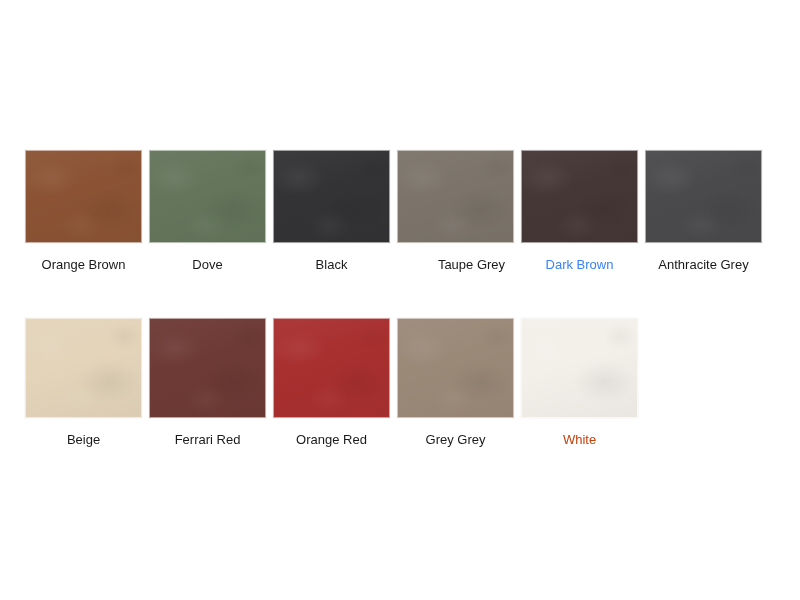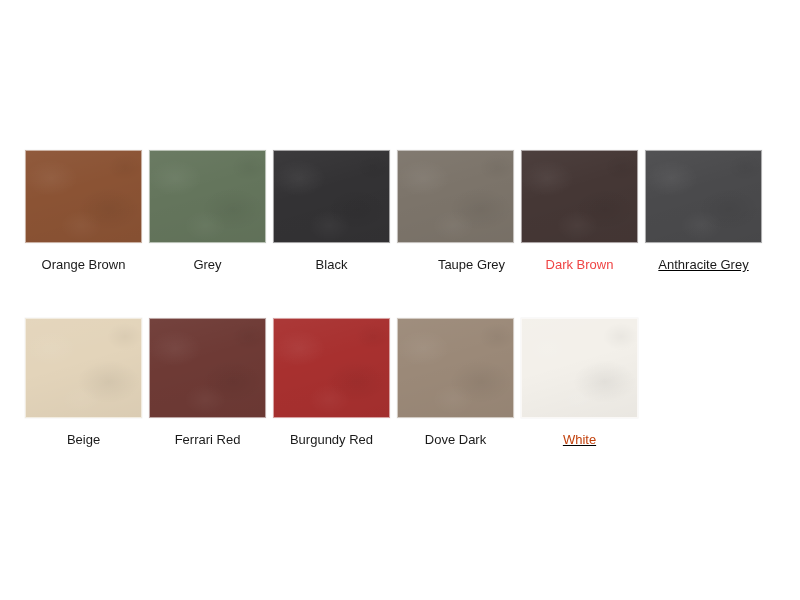--- a/index.html
+++ b/index.html
@@ -36,21 +36,21 @@
   #row-1 { top: 150px; }
   #row-2 { top: 318px; }
 
   .swatch-cell {
     width: 117px;
     margin-right: 7px;
     display: flex;
     flex-direction: column;
     align-items: center;
   }
-  .swatch-cell:last-child { margin-right: 0; text-decoration: underline; }
+  .swatch-cell:last-child { margin-right: 0; }
 
   .swatch-chip {
     width: 117px;
     display: block;
     position: relative;
     box-sizing: border-box;
     border: 1px solid rgba(255,255,255,0.55);
     box-shadow: 0 0 0 0.5px rgba(0,0,0,0.05);
   }
   #row-1 .swatch-chip { height: 93px; }
@@ -88,36 +88,36 @@
 
   <div class="swatch-row" id="row-1">
 
     <div class="swatch-cell">
       <div class="swatch-chip" style="background-color: rgb(139, 83, 52);"></div>
       <div class="swatch-label" style="color: rgb(26, 26, 26);">Orange Brown</div>
     </div>
 
     <div class="swatch-cell">
       <div class="swatch-chip" style="background-color: rgb(100, 117, 92);"></div>
-      <div class="swatch-label" style="color: rgb(26, 26, 26);">Grey</div>
+      <div class="swatch-label" style="color: rgb(26, 26, 26);">Dove</div>
     </div>
 
     <div class="swatch-cell">
       <div class="swatch-chip" style="background-color: rgb(51, 50, 52);"></div>
       <div class="swatch-label" style="color: rgb(26, 26, 26);">Black</div>
     </div>
 
     <div class="swatch-cell">
       <div class="swatch-chip" style="background-color: rgb(124, 116, 106);"></div>
       <div class="swatch-label" style="color: rgb(26, 26, 26); margin-left: 32px;">Taupe Grey</div>
     </div>
 
     <div class="swatch-cell">
       <div class="swatch-chip" style="background-color: rgb(69, 55, 53);"></div>
-      <div class="swatch-label" style="color: #ef4444;">Dark Brown</div>
+      <div class="swatch-label" style="color: #3b82f6;">Dark Brown</div>
     </div>
 
     <div class="swatch-cell">
       <div class="swatch-chip" style="background-color: rgb(74, 74, 76);"></div>
       <div class="swatch-label" style="color: rgb(26, 26, 26);">Anthracite Grey</div>
     </div>
 
   </div>
 
   <div class="swatch-row" id="row-2">
@@ -127,26 +127,26 @@
       <div class="swatch-label" style="color: rgb(26, 26, 26);">Beige</div>
     </div>
 
     <div class="swatch-cell">
       <div class="swatch-chip" style="background-color: rgb(110, 58, 53);"></div>
       <div class="swatch-label" style="color: rgb(26, 26, 26);">Ferrari Red</div>
     </div>
 
     <div class="swatch-cell">
       <div class="swatch-chip" style="background-color: rgb(168, 48, 47);"></div>
-      <div class="swatch-label" style="color: rgb(26, 26, 26);">Burgundy Red</div>
+      <div class="swatch-label" style="color: rgb(26, 26, 26);">Orange Red</div>
     </div>
 
     <div class="swatch-cell">
       <div class="swatch-chip" style="background-color: rgb(155, 137, 120);"></div>
-      <div class="swatch-label" style="color: rgb(26, 26, 26);">Dove Dark</div>
+      <div class="swatch-label" style="color: rgb(26, 26, 26);">Grey Grey</div>
     </div>
 
     <div class="swatch-cell">
       <div class="swatch-chip" style="background-color: rgb(243, 240, 234);"></div>
       <div class="swatch-label" style="color: #c2410c;">White</div>
     </div>
 
   </div>
 
 </div>

